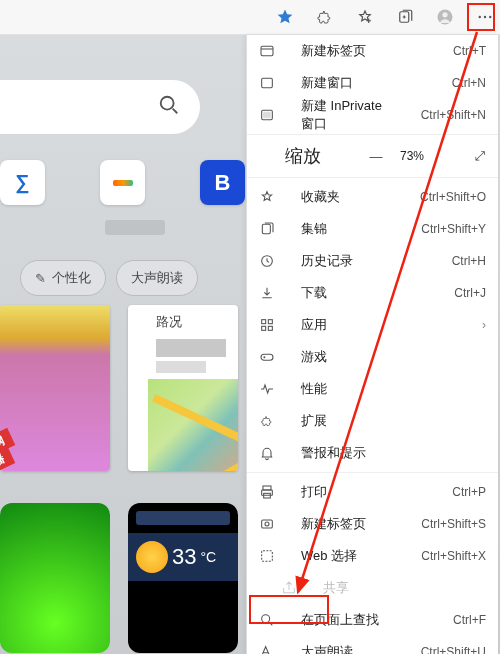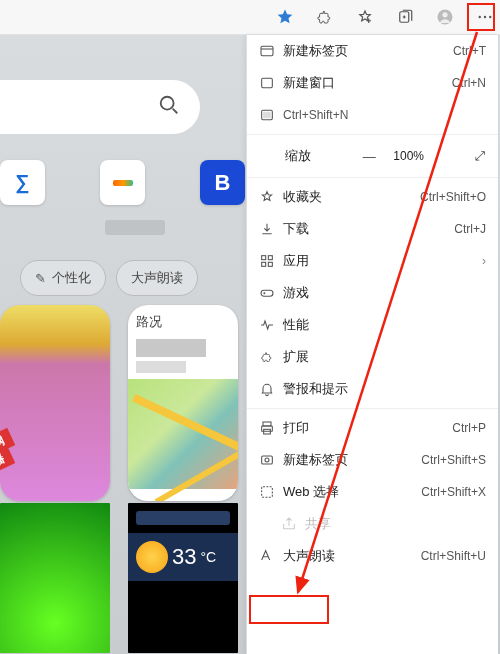--- a/index.html
+++ b/index.html
@@ -34,47 +34,47 @@
 .tile.blue { color:#1a6bd6; }
 .tile-inner-o { width:20px; height:6px; background:linear-gradient(90deg,#f60,#f90,#3b8); border-radius:2px;}
 .tile.b { background:#1a49d6; color:#fff; font-size:22px;}
 .bar { position:absolute; top:185px; left:105px; width:60px; height:15px; background:#bfc3c6; border-radius:3px;}
 
 .chips { position:absolute; top:225px; left:20px; display:flex; gap:10px;}
 .chip { height:36px; border:1px solid #bbb; border-radius:18px; display:flex; align-items:center; padding:0 14px; font-size:13px; color:#444; background:rgba(255,255,255,.3);}
 .chip .pencil { margin-right:6px; color:#555;}
 
 .cards { position:absolute; top:270px; left:0; display:flex; gap:18px;}
-.card { width:110px; height:196px; background:#fff; border-radius:20px; overflow:hidden; box-shadow:0 1px 3px rgba(0,0,0,.2);}
+.card { width:110px; height:166px; background:#fff; border-radius:4px; overflow:hidden; box-shadow:0 1px 3px rgba(0,0,0,.2);padding-left:20px;}
 .card.pink { background:linear-gradient(180deg,#ed6 0%,#da3 20%,#c7a 30%,#d8d 100%);}
 .card-title { font-size:13px; color:#444; padding:8px 8px 4px;}
 .card .bar2{margin:4px 8px 0; height:18px; background:#c8c8c8; width:70px;}
 .card .bar3{margin:4px 8px 0; height:12px; background:#dcdcdc; width:50px;}
 
 .cards2 { position:absolute; top:468px; left:0; display:flex; gap:18px;}
-.card2 { width:110px; height:150px; background:#000; border-radius:1px; overflow:hidden;}
+.card2 { width:110px; height:150px; background:#000; border-radius:12px; overflow:hidden;}
 .card2.green{background:radial-gradient(circle at 50% 80%,#6f2,#181);}
 .weather{ background:#1b2f52; display:flex; align-items:center; gap:4px; padding:8px;}
 .sun{width:32px;height:32px;border-radius:50%;background:radial-gradient(circle,#ffd24a,#f7a418);}
 .temp{color:#fff;font-size:22px;font-weight:300;}
 
 .menu {
   position:absolute; top:35px; left:246px; width:252px; height:620px;
   background:#fff; z-index:10; border-left:1px solid #ddd; box-shadow:-2px 0 5px rgba(0,0,0,.06);
   font-size:13px; color:#222; overflow:hidden;
 }
-.menu-item{ display:flex; align-items:center; height:32px; padding:0 12px; gap:8px; position:relative;}
+.menu-item{ display:flex; align-items:center; height:32px; padding:0 12px; gap:26px; position:relative;}
 .menu-item .mi-icon{ width:16px; height:16px; color:#555; flex-shrink:0; display:flex; align-items:center; justify-content:center;}
 .menu-item .mi-icon svg{width:16px;height:16px;}
 .menu-item .lbl{ flex:1;}
 .menu-item .sc{ color:#555; font-size:12px;}
 .menu-item .arrow{ color:#888; font-size:12px;}
 .menu-sep{ height:1px; background:#eee; margin:3px 0;}
 .zoom-row{ display:flex; align-items:center; height:36px; padding:0 10px 0 38px; gap:16px;}
-.zoom-row .lbl{ flex:1; font-size:13px;}
+.zoom-row .lbl{ flex:1; font-size:18px;}
 .zoom-row .minus,.zoom-row .expand{ color:#444; width:16px; text-align:center;}
 .zoom-row .pct{ font-size:12px; color:#222;}
 .disabled{ color:#bbb !important;padding-left:34px; }
 .disabled .mi-icon{ color:#ccc;}
 
 .map{ background:linear-gradient(135deg,#b8e27c 0%,#cbe89a 40%,#7fc2b8 60%,#e5a57f 100%); position:relative;}
 .road{position:absolute; background:#f6c63c; }
 .r1{left:0;top:40px;width:120px;height:8px;transform:rotate(25deg);}
 .r2{left:20px;top:90px;width:120px;height:6px;transform:rotate(-30deg);}
 .ribbon{position:absolute;left:-25px;top:100px;background:#d33;color:#fff;font-size:11px;font-weight:700;padding:2px 8px;transform:rotate(-25deg);}
@@ -200,39 +200,60 @@
     <span class="lbl">新建窗口</span>
     <span class="sc">Ctrl+N</span>
   </div>
   <div class="menu-item">
     <span class="mi-icon">
         <svg viewBox="0 0 24 24" fill="none" stroke="currentColor" stroke-width="1.6">
           <rect x="4" y="5" width="16" height="14" rx="2"></rect>
           <rect x="7" y="8" width="10" height="8" rx="1" fill="currentColor" opacity=".2"></rect>
         </svg>
       </span>
+    <span class="lbl">新建 InPrivate 窗口</span>
     <span class="sc">Ctrl+Shift+N</span>
   </div>
   <div class="menu-sep"></div>
   <div class="zoom-row">
     <span class="lbl">缩放</span>
     <span class="minus">—</span>
-    <span class="pct">100%</span>
+    <span class="pct">73%</span>
     <span class="minus" style="visibility:hidden;">+</span>
     <span class="expand">⤢</span>
   </div>
   <div class="menu-sep"></div>
   <div class="menu-item">
     <span class="mi-icon">
         <svg viewBox="0 0 24 24" fill="none" stroke="currentColor" stroke-width="1.6">
           <path d="M12 4l2 4.5 5 .4-3.8 3.3 1.2 4.9L12 14.6 7.6 17l1.2-4.9L5 8.9l5-.4z"></path>
         </svg>
       </span>
     <span class="lbl">收藏夹</span>
     <span class="sc">Ctrl+Shift+O</span>
+  </div>
+  <div class="menu-item">
+    <span class="mi-icon">
+        <svg viewBox="0 0 24 24" fill="none" stroke="currentColor" stroke-width="1.6">
+          <rect x="5" y="5" width="12" height="14" rx="2"></rect>
+          <path d="M9 3h10a2 2 0 012 2v12"></path>
+        </svg>
+      </span>
+    <span class="lbl">集锦</span>
+    <span class="sc">Ctrl+Shift+Y</span>
+  </div>
+  <div class="menu-item">
+    <span class="mi-icon">
+        <svg viewBox="0 0 24 24" fill="none" stroke="currentColor" stroke-width="1.6">
+          <circle cx="12" cy="12" r="8"></circle>
+          <path d="M12 8v4l3 2"></path>
+        </svg>
+      </span>
+    <span class="lbl">历史记录</span>
+    <span class="sc">Ctrl+H</span>
   </div>
   <div class="menu-item">
     <span class="mi-icon">
         <svg viewBox="0 0 24 24" fill="none" stroke="currentColor" stroke-width="1.6">
           <path d="M12 4v10M8 11l4 4 4-4M5 19h14"></path>
         </svg>
       </span>
     <span class="lbl">下载</span>
     <span class="sc">Ctrl+J</span>
   </div>
@@ -313,20 +334,30 @@
     <span class="lbl">Web 选择</span>
     <span class="sc">Ctrl+Shift+X</span>
   </div>
   <div class="menu-item disabled">
     <span class="mi-icon">
         <svg viewBox="0 0 24 24" fill="none" stroke="currentColor" stroke-width="1.6">
           <path d="M4 12v7h16v-7M12 3v12M8 7l4-4 4 4"></path>
         </svg>
       </span>
     <span class="lbl">共享</span>
+  </div>
+  <div class="menu-item">
+    <span class="mi-icon">
+        <svg viewBox="0 0 24 24" fill="none" stroke="currentColor" stroke-width="1.6">
+          <circle cx="10" cy="10" r="6"></circle>
+          <path d="M20 20l-5-5"></path>
+        </svg>
+      </span>
+    <span class="lbl">在页面上查找</span>
+    <span class="sc">Ctrl+F</span>
   </div>
   <div class="menu-item">
     <span class="mi-icon">
         <svg viewBox="0 0 24 24" fill="none" stroke="currentColor" stroke-width="1.6">
           <path d="M4 18l6-14 6 14M6.5 13h7"></path>
         </svg>
       </span>
     <span class="lbl">大声朗读</span>
     <span class="sc">Ctrl+Shift+U</span>
   </div>

